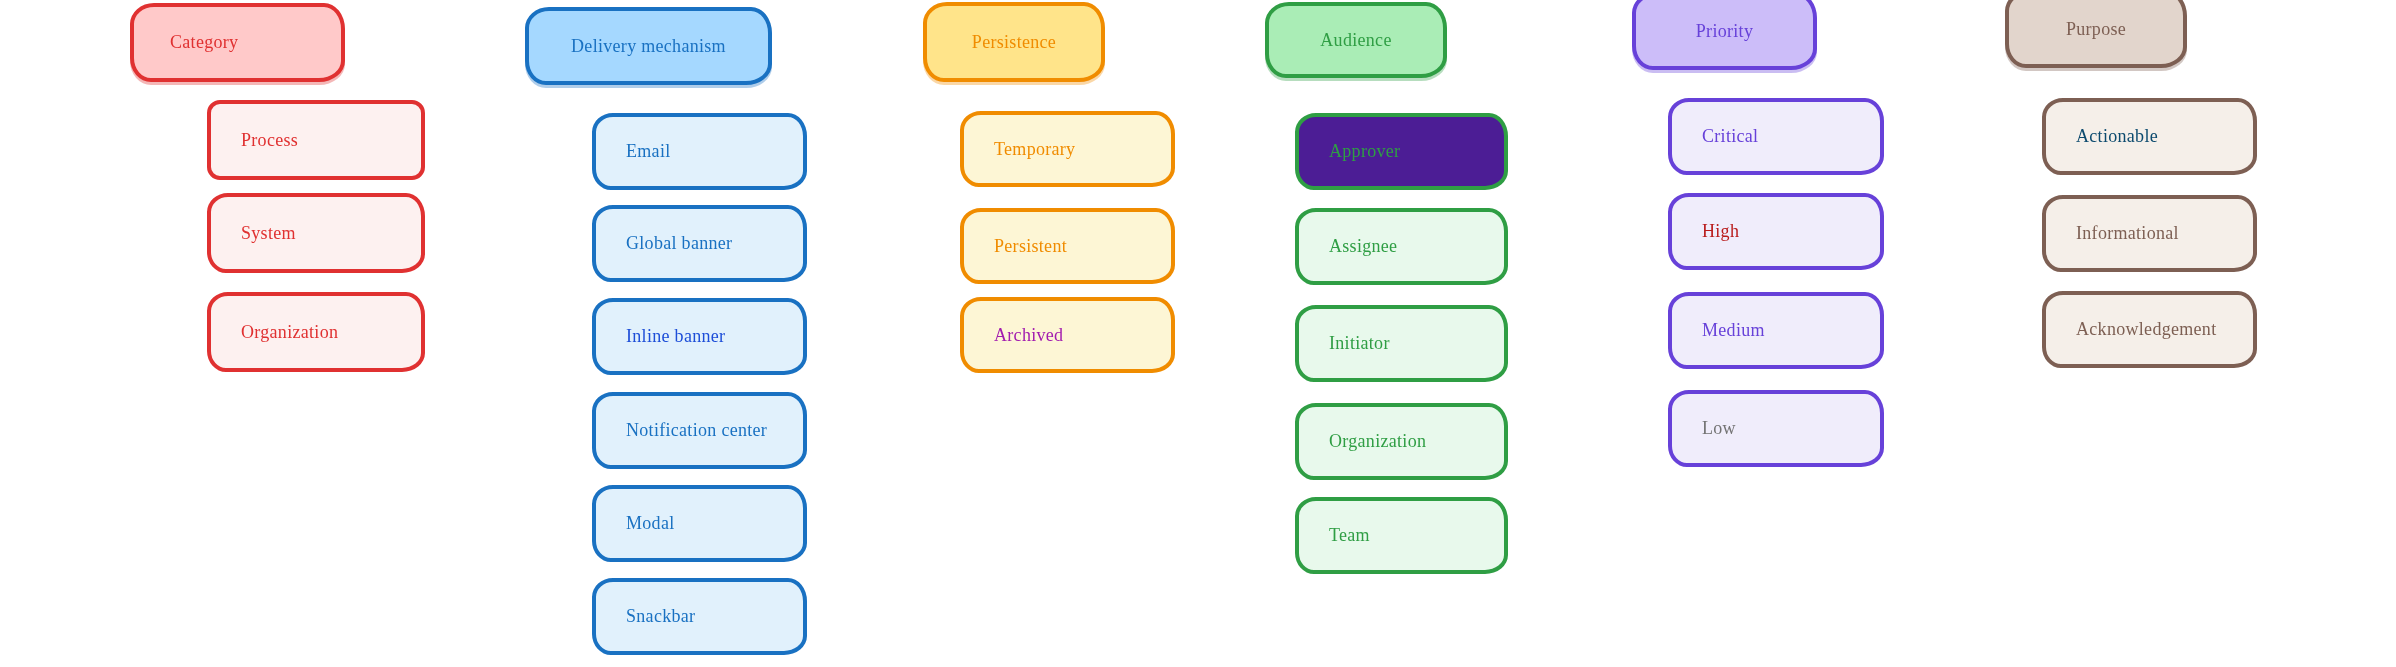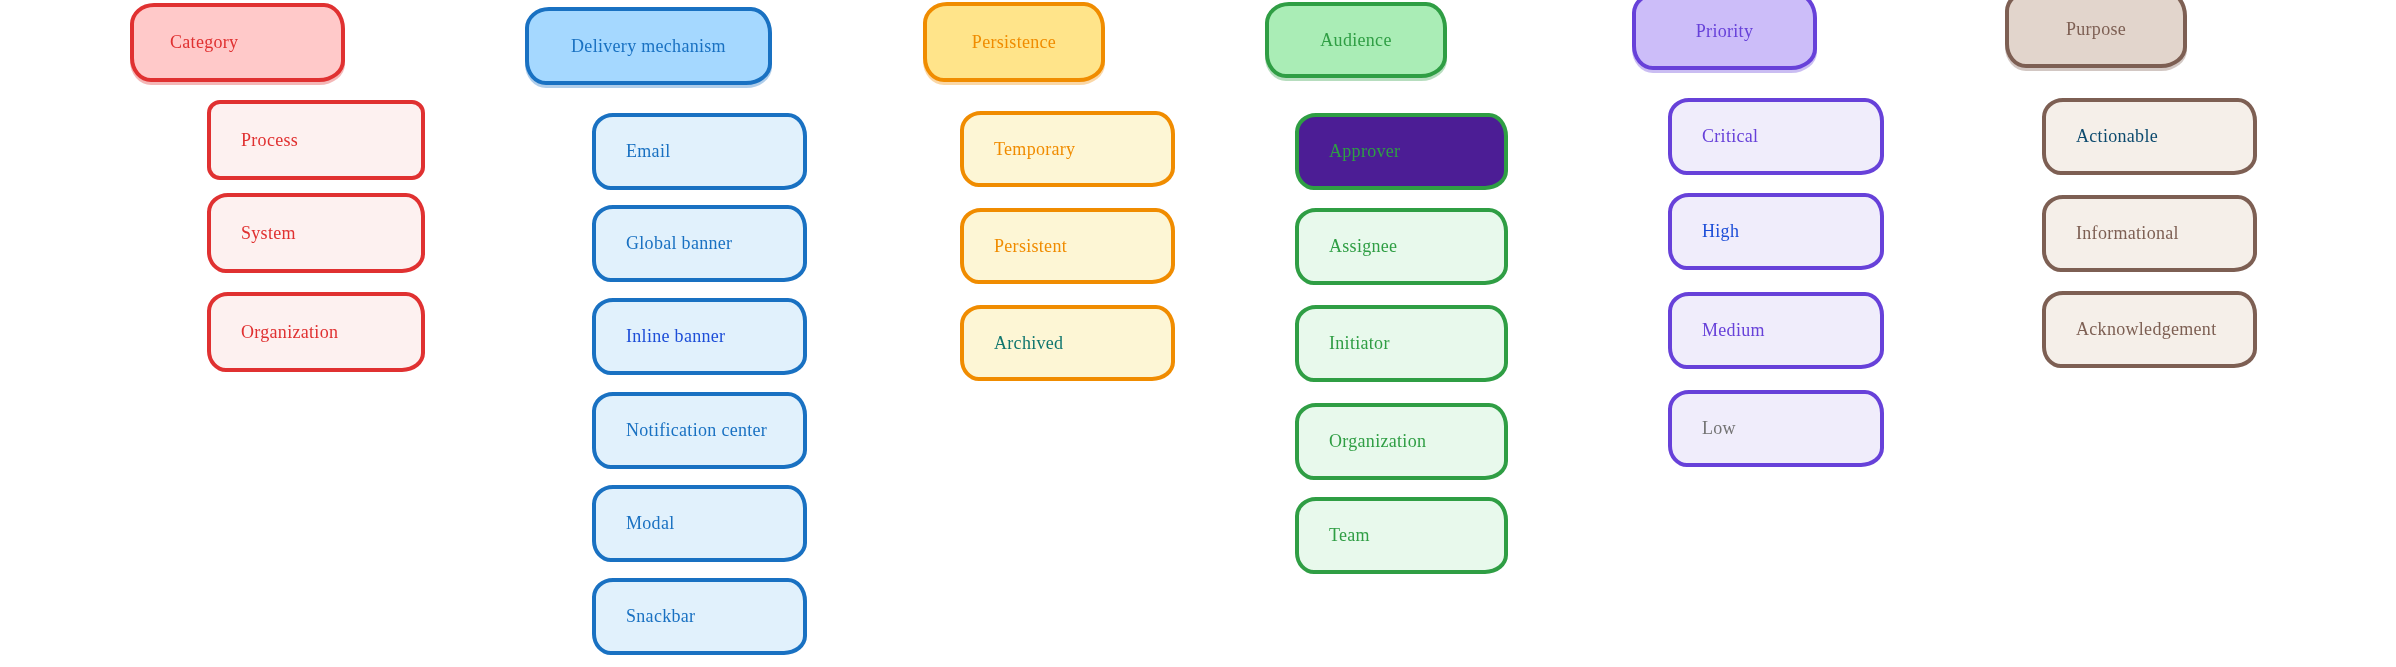--- a/index.html
+++ b/index.html
@@ -82,21 +82,21 @@
     </div>
     <div class="node header-node" style="left: 923px; top: 2px; width: 182px; height: 80px; background: rgb(255, 228, 138); border-color: rgb(240, 140, 0); color: rgb(240, 140, 0); box-shadow: rgba(240, 140, 0, 0.35) 0px 3px 0px;">
       <span class="node-label">Persistence</span>
     </div>
     <div class="node item-node" style="left: 960px; top: 111px; width: 215px; height: 76px; background: rgb(253, 246, 213); border-color: rgb(240, 140, 0); color: rgb(240, 140, 0);">
       <span class="node-label">Temporary</span>
     </div>
     <div class="node item-node" style="left: 960px; top: 208px; width: 215px; height: 76px; background: rgb(253, 246, 213); border-color: rgb(240, 140, 0); color: rgb(240, 140, 0);">
       <span class="node-label">Persistent</span>
     </div>
-    <div class="node item-node" style="left: 960px; top: 305px; width: 215px; height: 76px; background: rgb(253, 246, 213); border-color: rgb(240, 140, 0); color: #0f766e;">
+    <div class="node item-node" style="left: 960px; top: 297px; width: 215px; height: 76px; background: rgb(253, 246, 213); border-color: rgb(240, 140, 0); color: #a21caf;">
       <span class="node-label">Archived</span>
     </div>
     <div class="node header-node" style="left: 1265px; top: 2px; width: 182px; height: 76px; background: rgb(170, 237, 182); border-color: rgb(47, 158, 68); color: rgb(47, 158, 68); box-shadow: rgba(47, 158, 68, 0.35) 0px 3px 0px;">
       <span class="node-label">Audience</span>
     </div>
     <div class="node item-node" style="left: 1295px; top: 113px; width: 213px; height: 77px; background: #4c1d95; border-color: rgb(47, 158, 68); color: rgb(47, 158, 68);">
       <span class="node-label">Approver</span>
     </div>
     <div class="node item-node" style="left: 1295px; top: 208px; width: 213px; height: 77px; background: rgb(232, 249, 236); border-color: rgb(47, 158, 68); color: rgb(47, 158, 68);">
       <span class="node-label">Assignee</span>
@@ -109,21 +109,21 @@
     </div>
     <div class="node item-node" style="left: 1295px; top: 497px; width: 213px; height: 77px; background: rgb(232, 249, 236); border-color: rgb(47, 158, 68); color: rgb(47, 158, 68);">
       <span class="node-label">Team</span>
     </div>
     <div class="node header-node" style="left: 1632px; top: -8px; width: 185px; height: 78px; background: rgb(204, 189, 249); border-color: rgb(103, 65, 217); color: rgb(103, 65, 217); box-shadow: rgba(103, 65, 217, 0.35) 0px 3px 0px;">
       <span class="node-label">Priority</span>
     </div>
     <div class="node item-node" style="left: 1668px; top: 98px; width: 216px; height: 77px; background: rgb(240, 237, 251); border-color: rgb(103, 65, 217); color: rgb(103, 65, 217);">
       <span class="node-label">Critical</span>
     </div>
-    <div class="node item-node" style="left: 1668px; top: 193px; width: 216px; height: 77px; background: rgb(240, 237, 251); border-color: rgb(103, 65, 217); color: #1d4ed8;">
+    <div class="node item-node" style="left: 1668px; top: 193px; width: 216px; height: 77px; background: rgb(240, 237, 251); border-color: rgb(103, 65, 217); color: #b91c1c;">
       <span class="node-label">High</span>
     </div>
     <div class="node item-node" style="left: 1668px; top: 292px; width: 216px; height: 77px; background: rgb(240, 237, 251); border-color: rgb(103, 65, 217); color: rgb(103, 65, 217);">
       <span class="node-label">Medium</span>
     </div>
     <div class="node item-node" style="left: 1668px; top: 390px; width: 216px; height: 77px; background: rgb(240, 237, 251); border-color: rgb(103, 65, 217); color: #737373;">
       <span class="node-label">Low</span>
     </div>
     <div class="node header-node" style="left: 2005px; top: -10px; width: 182px; height: 78px; background: rgb(226, 213, 204); border-color: rgb(125, 95, 83); color: rgb(125, 95, 83); box-shadow: rgba(125, 95, 83, 0.35) 0px 3px 0px;">
       <span class="node-label">Purpose</span>

